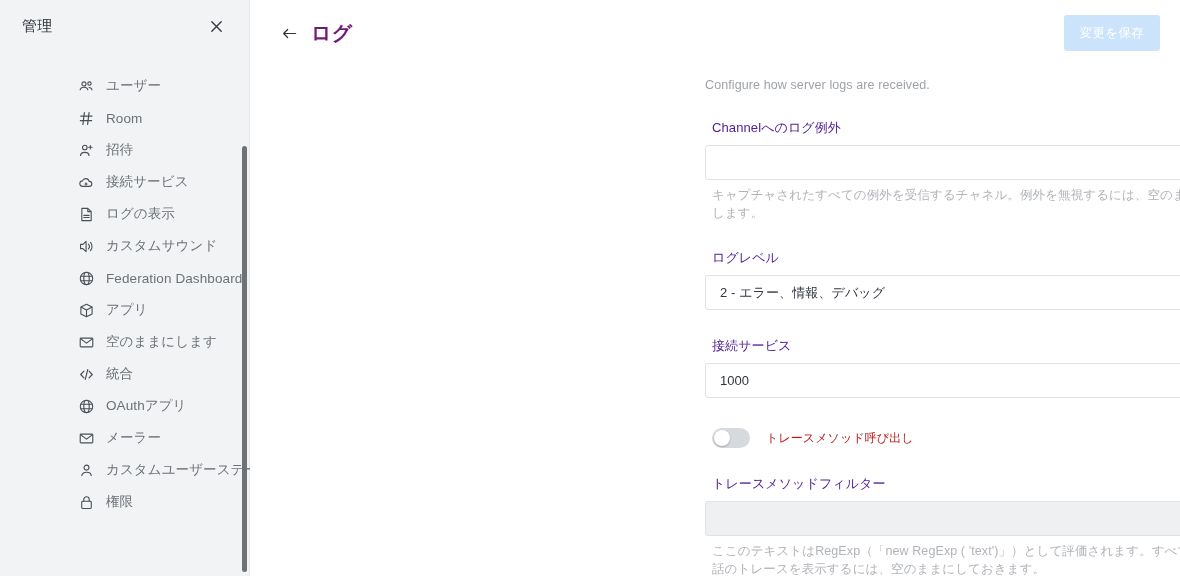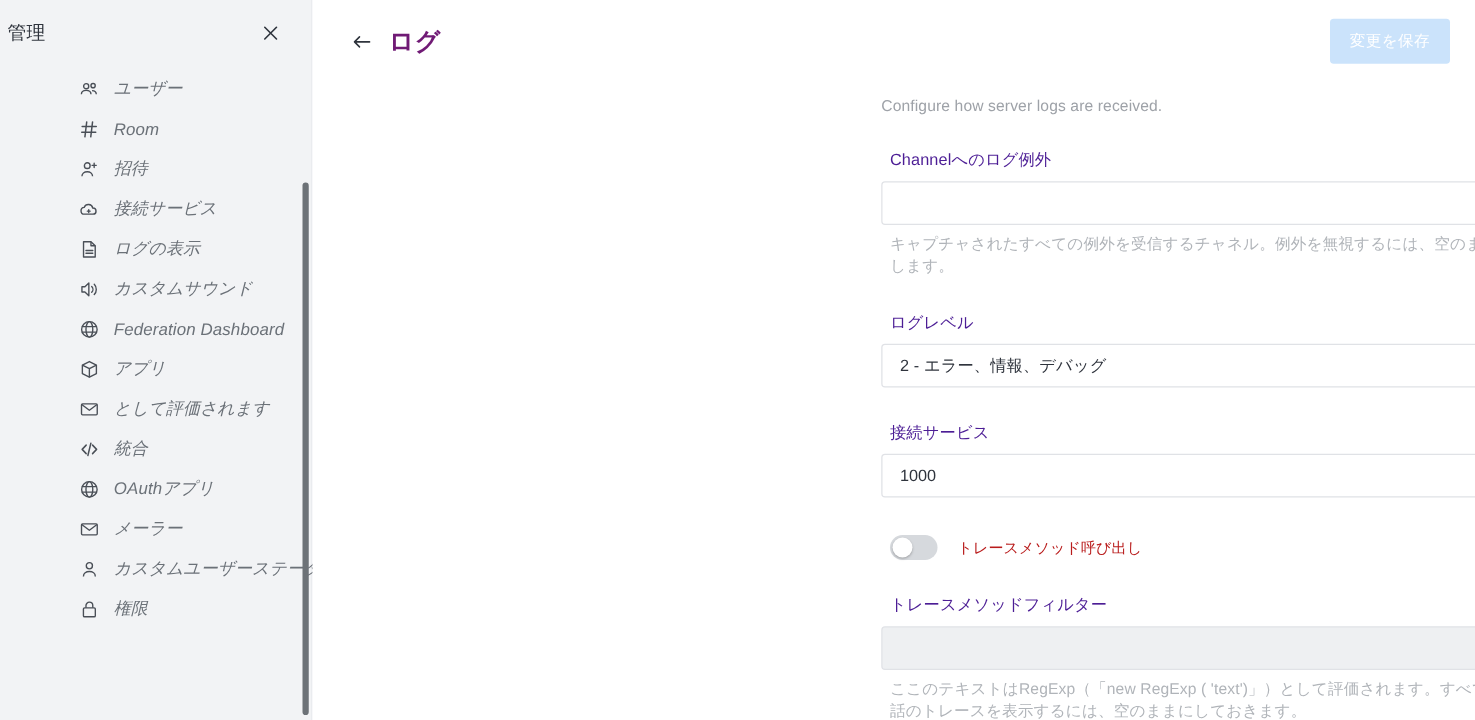--- a/index.html
+++ b/index.html
@@ -21,41 +21,40 @@
     background: #f2f3f5;
     position: relative;
     flex: 0 0 250px;
     border-right: 1px solid #e8eaed;
   }
   .sidebar-header {
     height: 52px;
     display: flex;
     align-items: center;
     justify-content: space-between;
-    padding: 0 22px 0 6px;
+    padding: 0 22px 0 22px;
   }
   .sidebar-title {
     font-size: 15px;
     color: #2f343d;
     font-weight: 400;
     letter-spacing: .2px;
   }
   .close-btn {
     width: 22px; height: 22px;
     display: flex; align-items: center; justify-content: center;
     cursor: pointer;
     color: #2f343d;
   }
   .close-btn svg { display: block; }
 
   .nav-list {
     padding-top: 3px;
     list-style: none;
-    margin: 0;
-    font-style: italic;
+    margin: 15px;
   }
   .nav-item {
     display: flex;
     align-items: center;
     height: 32px;
     padding-left: 22px;
     cursor: pointer;
     gap: 11px;
   }
   .nav-icon {
@@ -325,21 +324,21 @@
         <span class="nav-label">アプリ</span>
       </li>
 
       <li class="nav-item">
         <span class="nav-icon">
           <svg width="17" height="17" viewBox="0 0 20 20" fill="none" stroke="currentColor" stroke-width="1.3" stroke-linejoin="round">
             <rect x="2.6" y="4.8" width="14.8" height="10.4" rx="1"></rect>
             <path d="M2.8 5.4 10 10.8 17.2 5.4"></path>
           </svg>
         </span>
-        <span class="nav-label">として評価されます</span>
+        <span class="nav-label">空のままにします</span>
       </li>
 
 
       <li class="nav-item">
         <span class="nav-icon">
           <svg width="17" height="17" viewBox="0 0 20 20" fill="none" stroke="currentColor" stroke-width="1.4" stroke-linecap="round" stroke-linejoin="round">
             <path d="M7 6 3.2 10 7 14 M13 6l3.8 4-3.8 4 M11.4 4.2 8.6 15.8"></path>
           </svg>
         </span>
         <span class="nav-label">統合</span>

